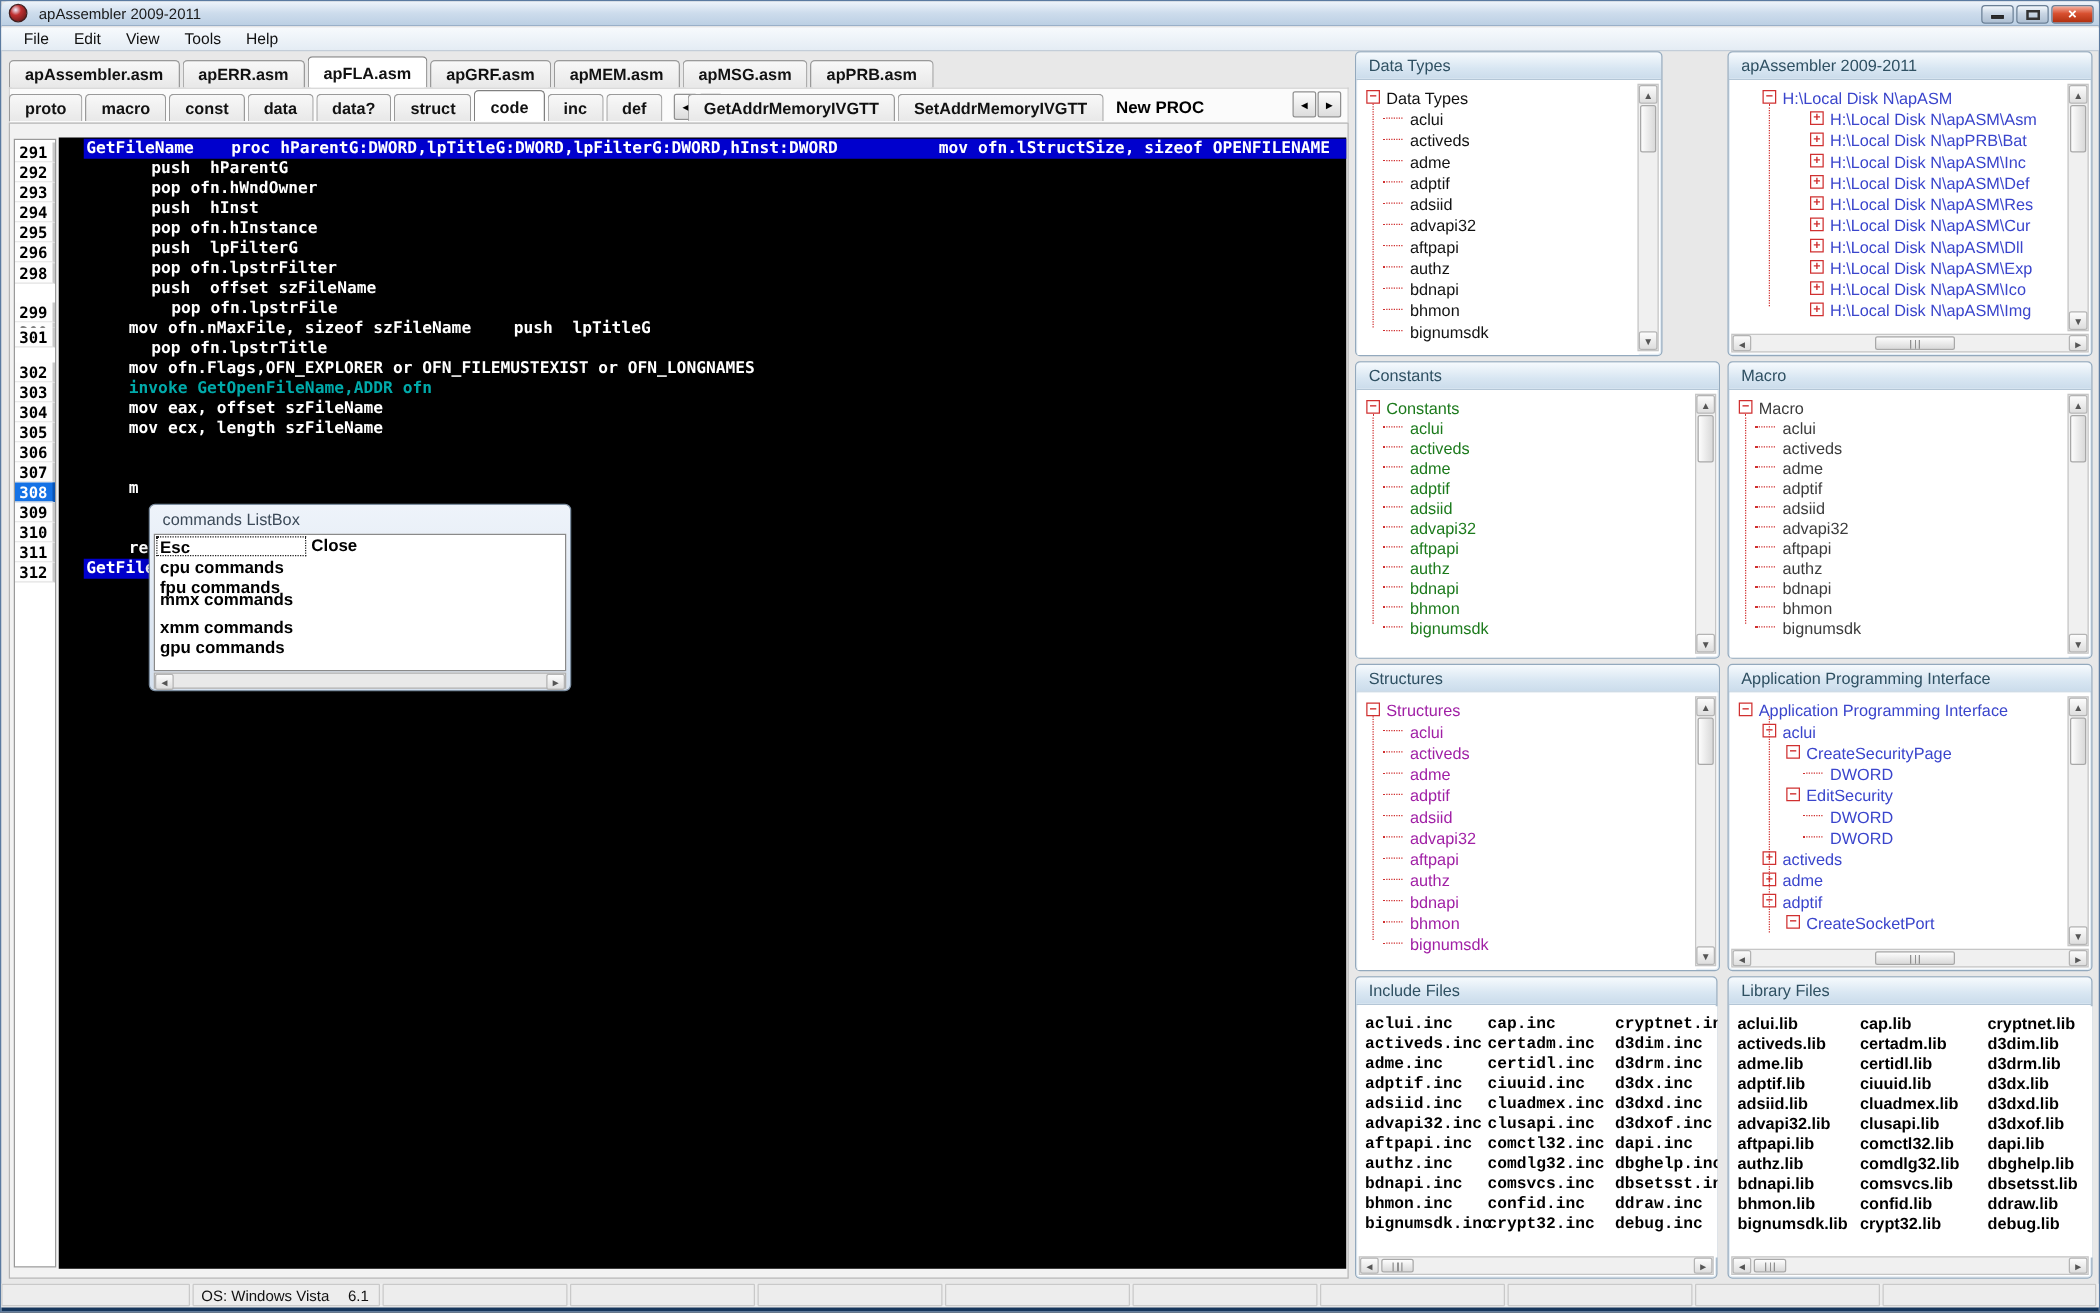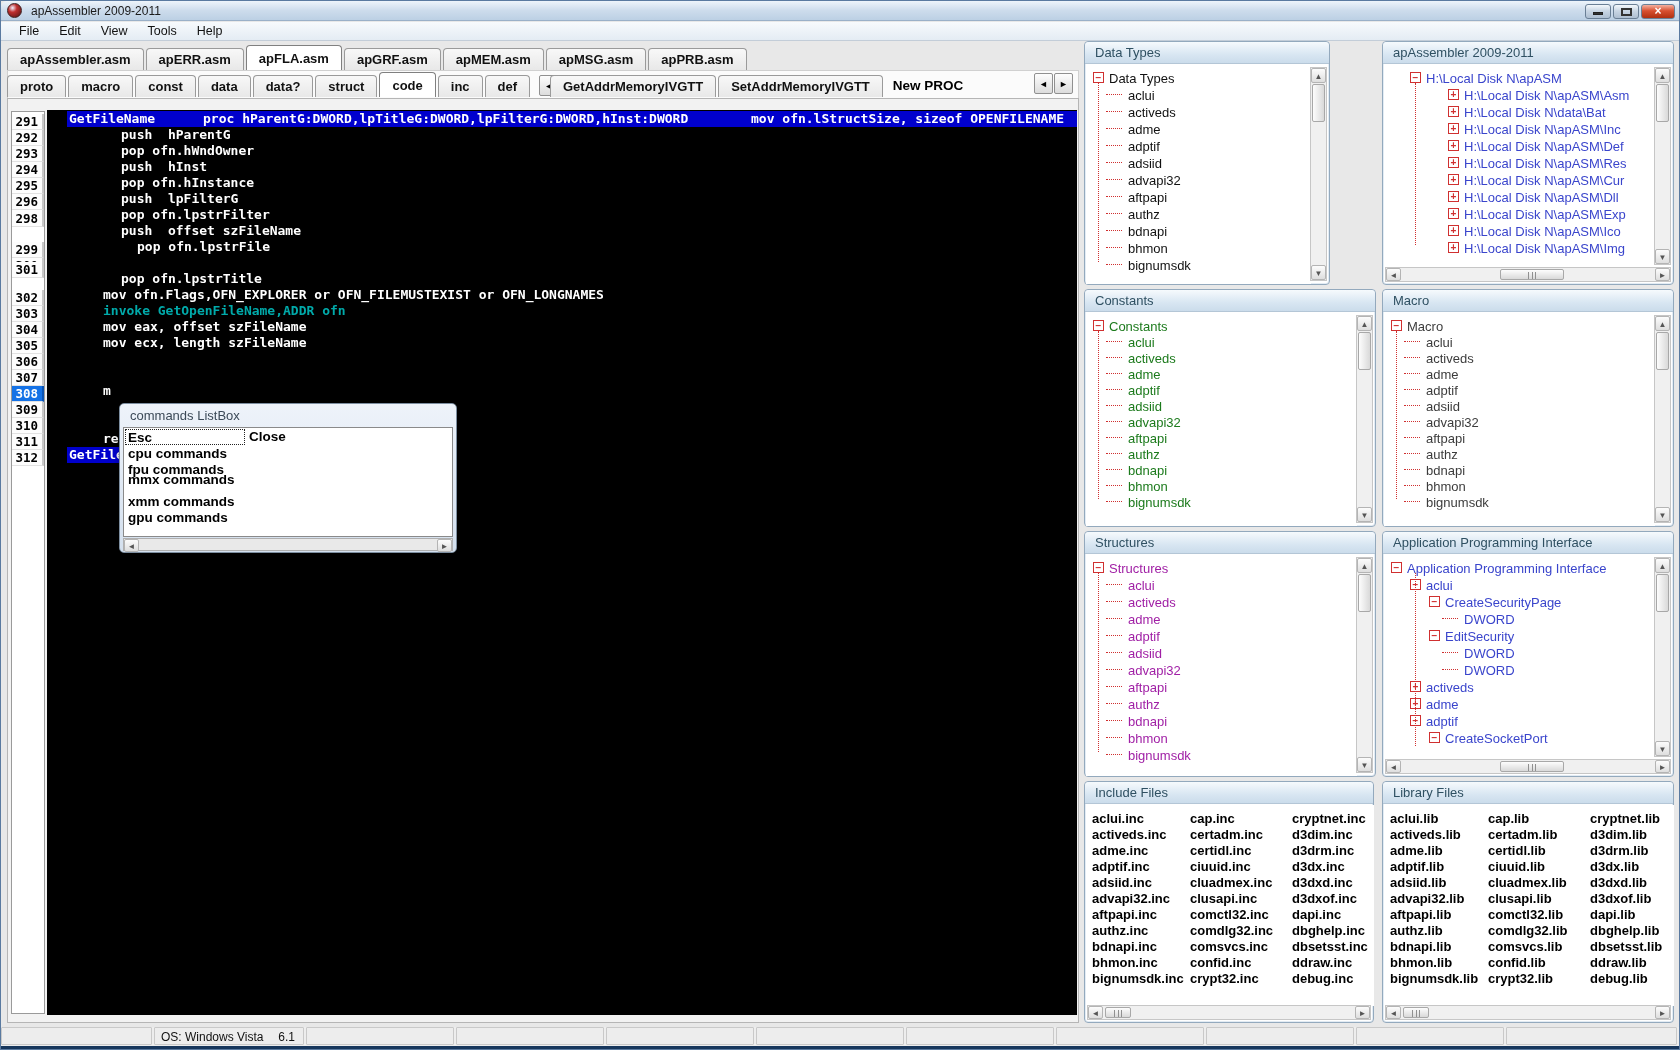--- a/index.html
+++ b/index.html
@@ -198,29 +198,30 @@
       <div class="gutter-box" style="top: 226px;">305</div>
       <div class="gutter-box" style="top: 242px;">306</div>
       <div class="gutter-box" style="top: 258px;">307</div>
       <div class="gutter-box active" style="top: 274px;">308</div>
       <div class="gutter-box" style="top: 290px;">309</div>
       <div class="gutter-box" style="top: 306px;">310</div>
       <div class="gutter-box" style="top: 322px;">311</div>
       <div class="gutter-box" style="top: 338px;">312</div>
     </div>
   <div class="editor-black" id="codearea">
-      <div class="code-line" style="top: 1px;"><div class="hl-bar" style="left: 20px; right: 0px; width: auto;"></div><span class="code-seg" style="left: 22px;">GetFileName</span><span class="code-seg" style="left: 156px;">proc hParentG:DWORD,lpTitleG:DWORD,lpFilterG:DWORD,hInst:DWORD</span><span class="code-seg" style="left: 704px;">mov ofn.lStructSize, sizeof OPENFILENAME</span></div>
+      <div class="code-line" style="top: 1px;"><div class="hl-bar" style="left: 20px; right: 0px; width: auto;"></div><span class="code-seg" style="left: 22px;">GetFileName</span><span class="code-seg" style="left: 138px;">proc hParentG:DWORD,lpTitleG:DWORD,lpFilterG:DWORD,hInst:DWORD</span><span class="code-seg" style="left: 704px;">mov ofn.lStructSize, sizeof OPENFILENAME</span></div>
       <div class="code-line" style="top: 33px;"><span class="code-seg" style="left: 74px;">pop ofn.hWndOwner</span></div>
       <div class="code-line" style="top: 17px;"><span class="code-seg" style="left: 74px;">push  hParentG</span></div>
       <div class="code-line" style="top: 49px;"><span class="code-seg" style="left: 74px;">push  hInst</span></div>
       <div class="code-line" style="top: 65px;"><span class="code-seg" style="left: 74px;">pop ofn.hInstance</span></div>
       <div class="code-line" style="top: 81px;"><span class="code-seg" style="left: 74px;">push  lpFilterG</span></div>
       <div class="code-line" style="top: 97px;"><span class="code-seg" style="left: 74px;">pop ofn.lpstrFilter</span></div>
       <div class="code-line" style="top: 113px;"><span class="code-seg" style="left: 74px;">push  offset szFileName</span></div>
       <div class="code-line" style="top: 129px;"><span class="code-seg" style="left: 74px; padding-left: 16px;">pop ofn.lpstrFile</span></div>
+      <div class="code-line" style="top: 145px;"><span class="code-seg" style="left: 56px;">mov ofn.nMaxFile, sizeof szFileName</span><span class="code-seg" style="left: 364px;">push  lpTitleG</span></div>
       <div class="code-line" style="top: 161px;"><span class="code-seg" style="left: 74px;">pop ofn.lpstrTitle</span></div>
       <div class="code-line" style="top: 177px;"><span class="code-seg" style="left: 56px;">mov ofn.Flags,OFN_EXPLORER or OFN_FILEMUSTEXIST or OFN_LONGNAMES</span></div>
       <div class="code-line" style="top: 193px;"><span class="code-seg" style="left: 56px; color: rgb(0, 170, 170);">invoke GetOpenFileName,ADDR ofn</span></div>
       <div class="code-line" style="top: 209px;"><span class="code-seg" style="left: 56px;">mov eax, offset szFileName</span></div>
       <div class="code-line" style="top: 225px;"><span class="code-seg" style="left: 56px;">mov ecx, length szFileName</span></div>
       <div class="code-line" style="top: 241px;"></div>
       <div class="code-line" style="top: 257px;"></div>
       <div class="code-line" style="top: 273px;"><span class="code-seg" style="left: 56px;">m</span></div>
       <div class="code-line" style="top: 289px;"></div>
       <div class="code-line" style="top: 305px;"></div>
@@ -314,21 +315,21 @@
         <div class="tree-row" style="top: 6px; height: 17px;">
           <div class="tbox" style="left: 26px; top: 1px;">−</div>
           <div class="tlabel" style="left: 42px; top: 0px; color: rgb(58, 69, 204);">H:\Local Disk N\apASM</div>
         </div>
         <div class="tree-row" style="top: 23px; height: 17px;">
           <div class="tbox" style="left: 64px; top: 1px;">+</div>
           <div class="tlabel" style="left: 80px; top: 0px; color: rgb(58, 69, 204);">H:\Local Disk N\apASM\Asm</div>
         </div>
         <div class="tree-row" style="top: 40px; height: 17px;">
           <div class="tbox" style="left: 64px; top: 1px;">+</div>
-          <div class="tlabel" style="left: 80px; top: 0px; color: rgb(58, 69, 204);">H:\Local Disk N\data\Bat</div>
+          <div class="tlabel" style="left: 80px; top: 0px; color: rgb(58, 69, 204);">H:\Local Disk N\apPRB\Bat</div>
         </div>
         <div class="tree-row" style="top: 57px; height: 17px;">
           <div class="tbox" style="left: 64px; top: 1px;">+</div>
           <div class="tlabel" style="left: 80px; top: 0px; color: rgb(58, 69, 204);">H:\Local Disk N\apASM\Inc</div>
         </div>
         <div class="tree-row" style="top: 74px; height: 17px;">
           <div class="tbox" style="left: 64px; top: 1px;">+</div>
           <div class="tlabel" style="left: 80px; top: 0px; color: rgb(58, 69, 204);">H:\Local Disk N\apASM\Def</div>
         </div>
         <div class="tree-row" style="top: 91px; height: 17px;">
@@ -604,21 +605,21 @@
       <div class="hscroll" style="left: 2px; right: 2px; bottom: 2px;">
         <div class="hs-arrow" style="left: 0px;">◄</div>
         <div class="hs-arrow" style="right: 0px;">►</div>
         <div class="hs-thumb" style="left: 40%; width: 64px;">
           <div class="grip"></div>
         </div>
       </div>
     </div>
     <div class="panel" style="left: 1083px; top: 780px; width: 290px; height: 242px;">
       <div class="panel-header">Include Files</div>
-      <div class="panel-content" style="width: 288px; height: 201px;">
+      <div class="panel-content" style="width: 288px; height: 201px; font-family: Liberation Mono, monospace;">
         <div class="file-item" style="left: 6px; top: 6px;">aclui.inc</div>
         <div class="file-item" style="left: 6px; top: 22px;">activeds.inc</div>
         <div class="file-item" style="left: 6px; top: 38px;">adme.inc</div>
         <div class="file-item" style="left: 6px; top: 54px;">adptif.inc</div>
         <div class="file-item" style="left: 6px; top: 70px;">adsiid.inc</div>
         <div class="file-item" style="left: 6px; top: 86px;">advapi32.inc</div>
         <div class="file-item" style="left: 6px; top: 102px;">aftpapi.inc</div>
         <div class="file-item" style="left: 6px; top: 118px;">authz.inc</div>
         <div class="file-item" style="left: 6px; top: 134px;">bdnapi.inc</div>
         <div class="file-item" style="left: 6px; top: 150px;">bhmon.inc</div>

